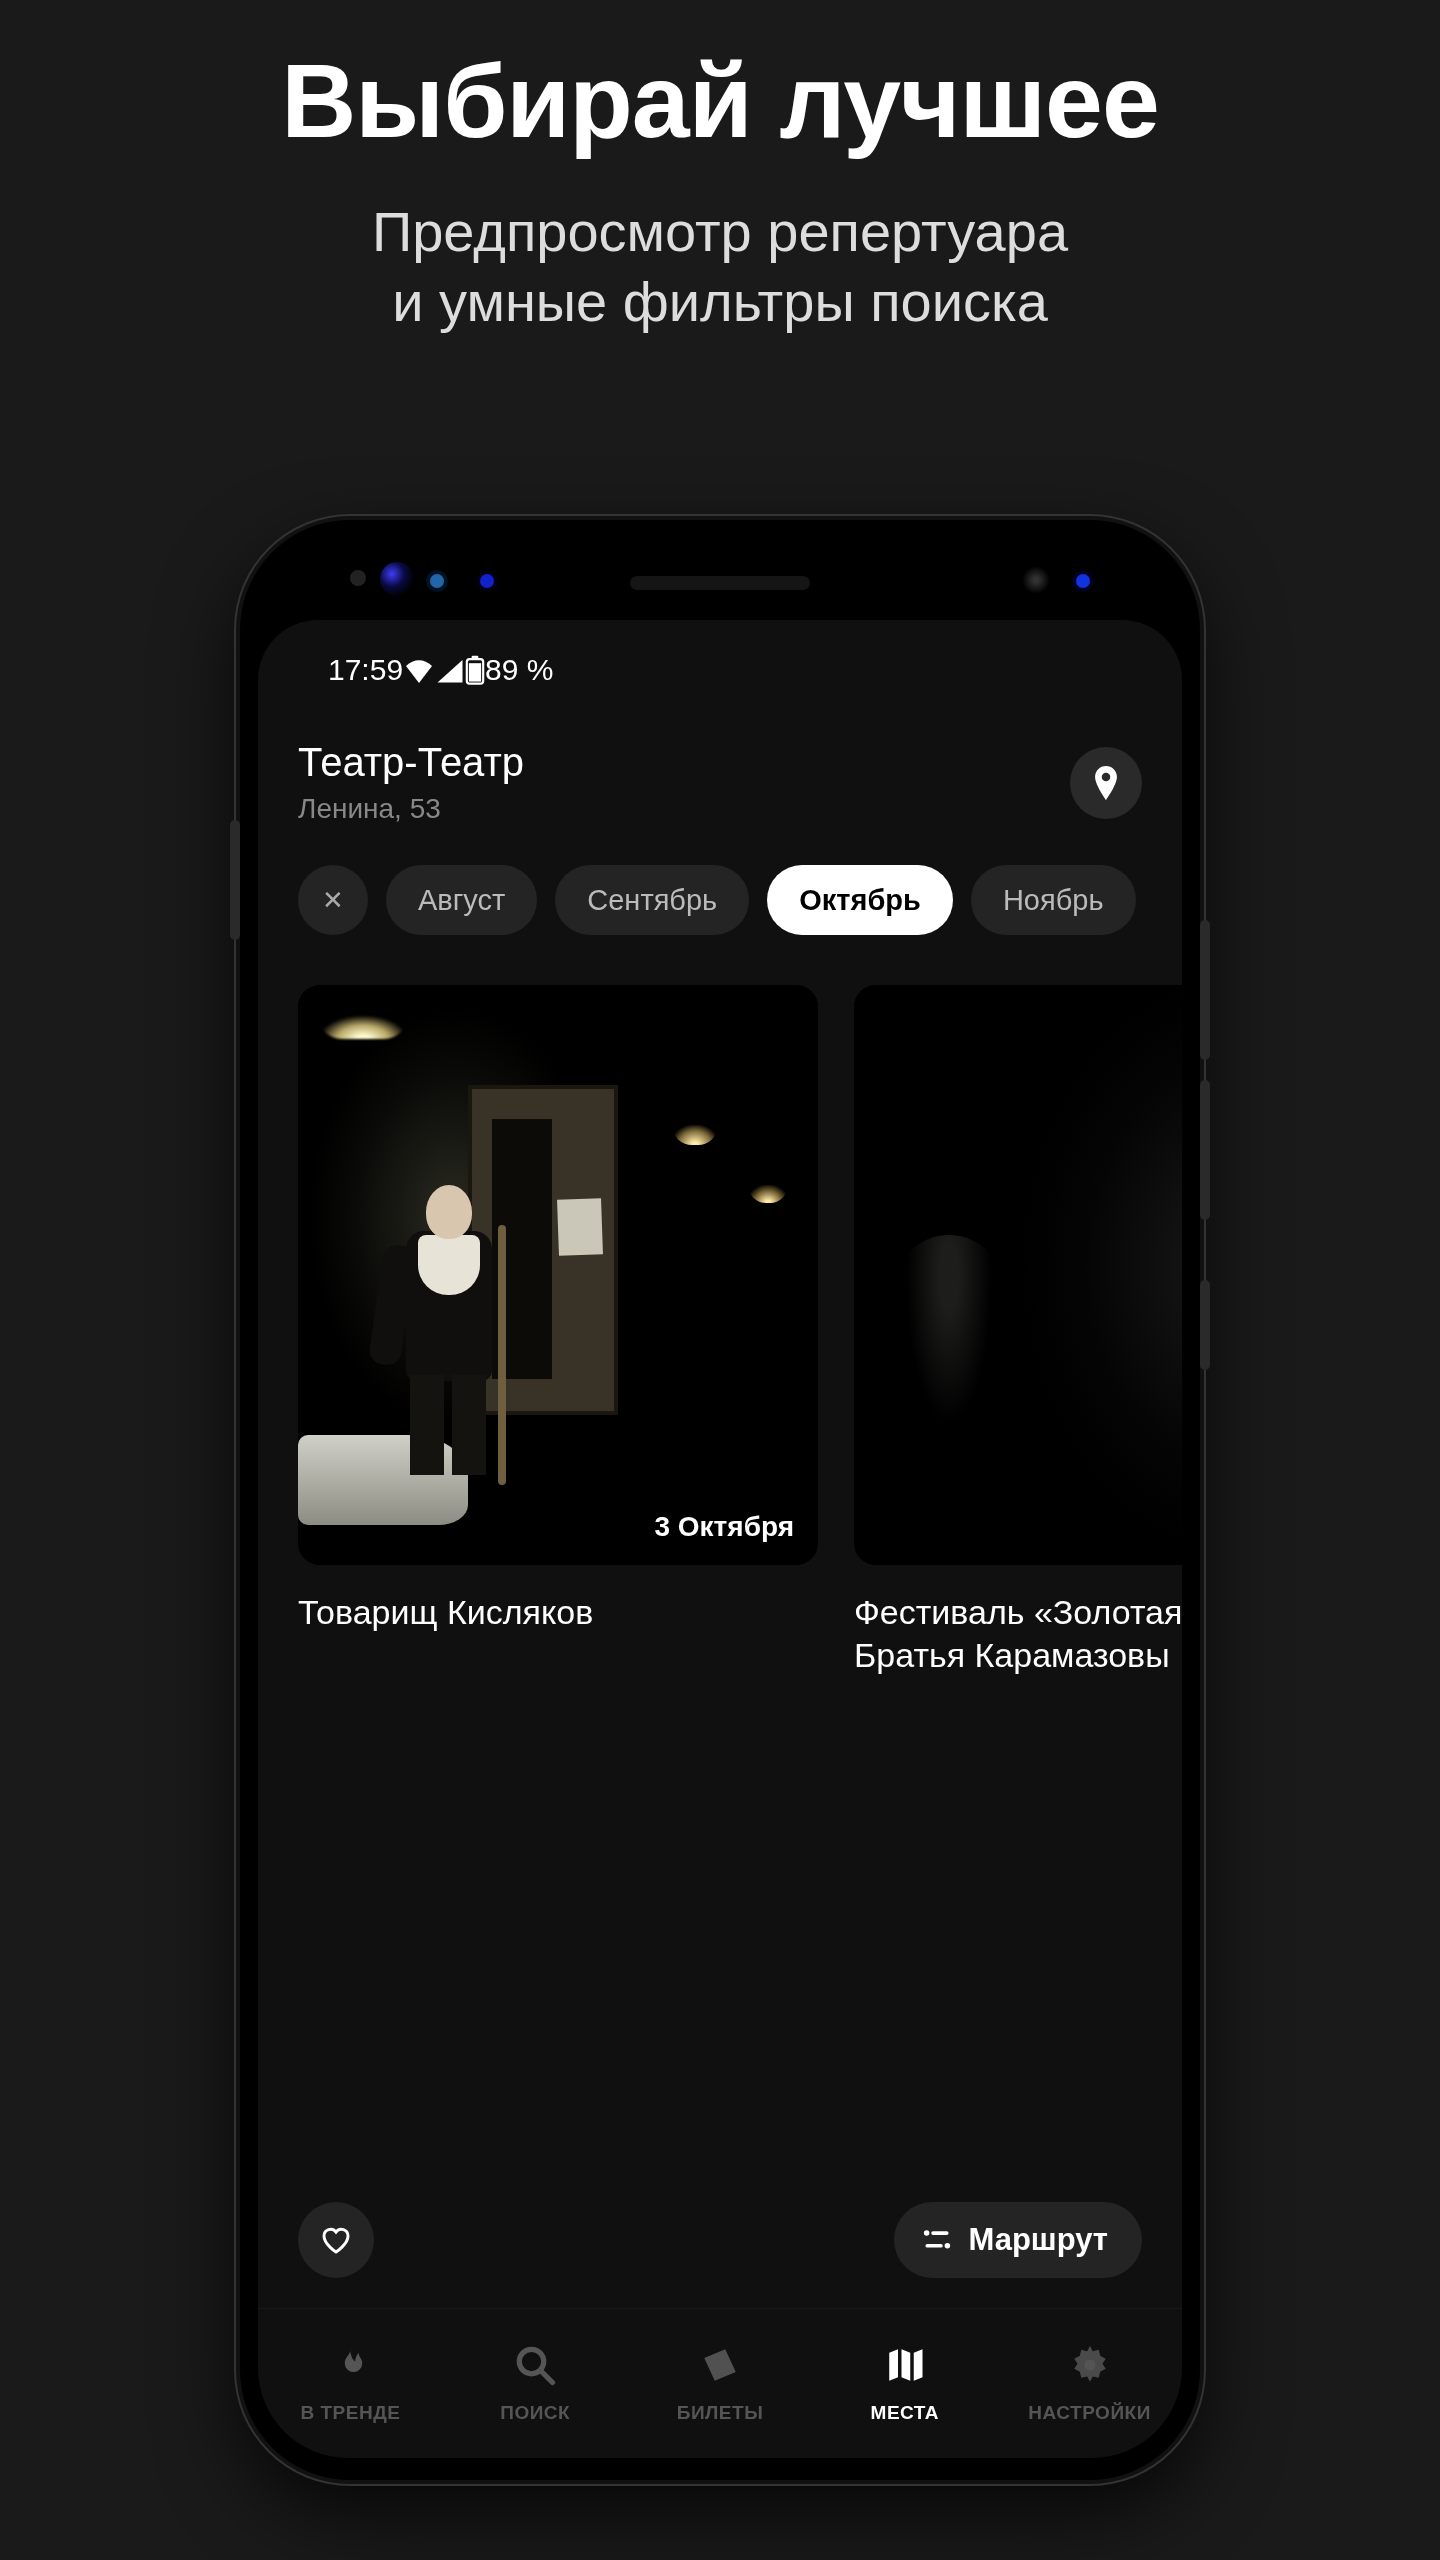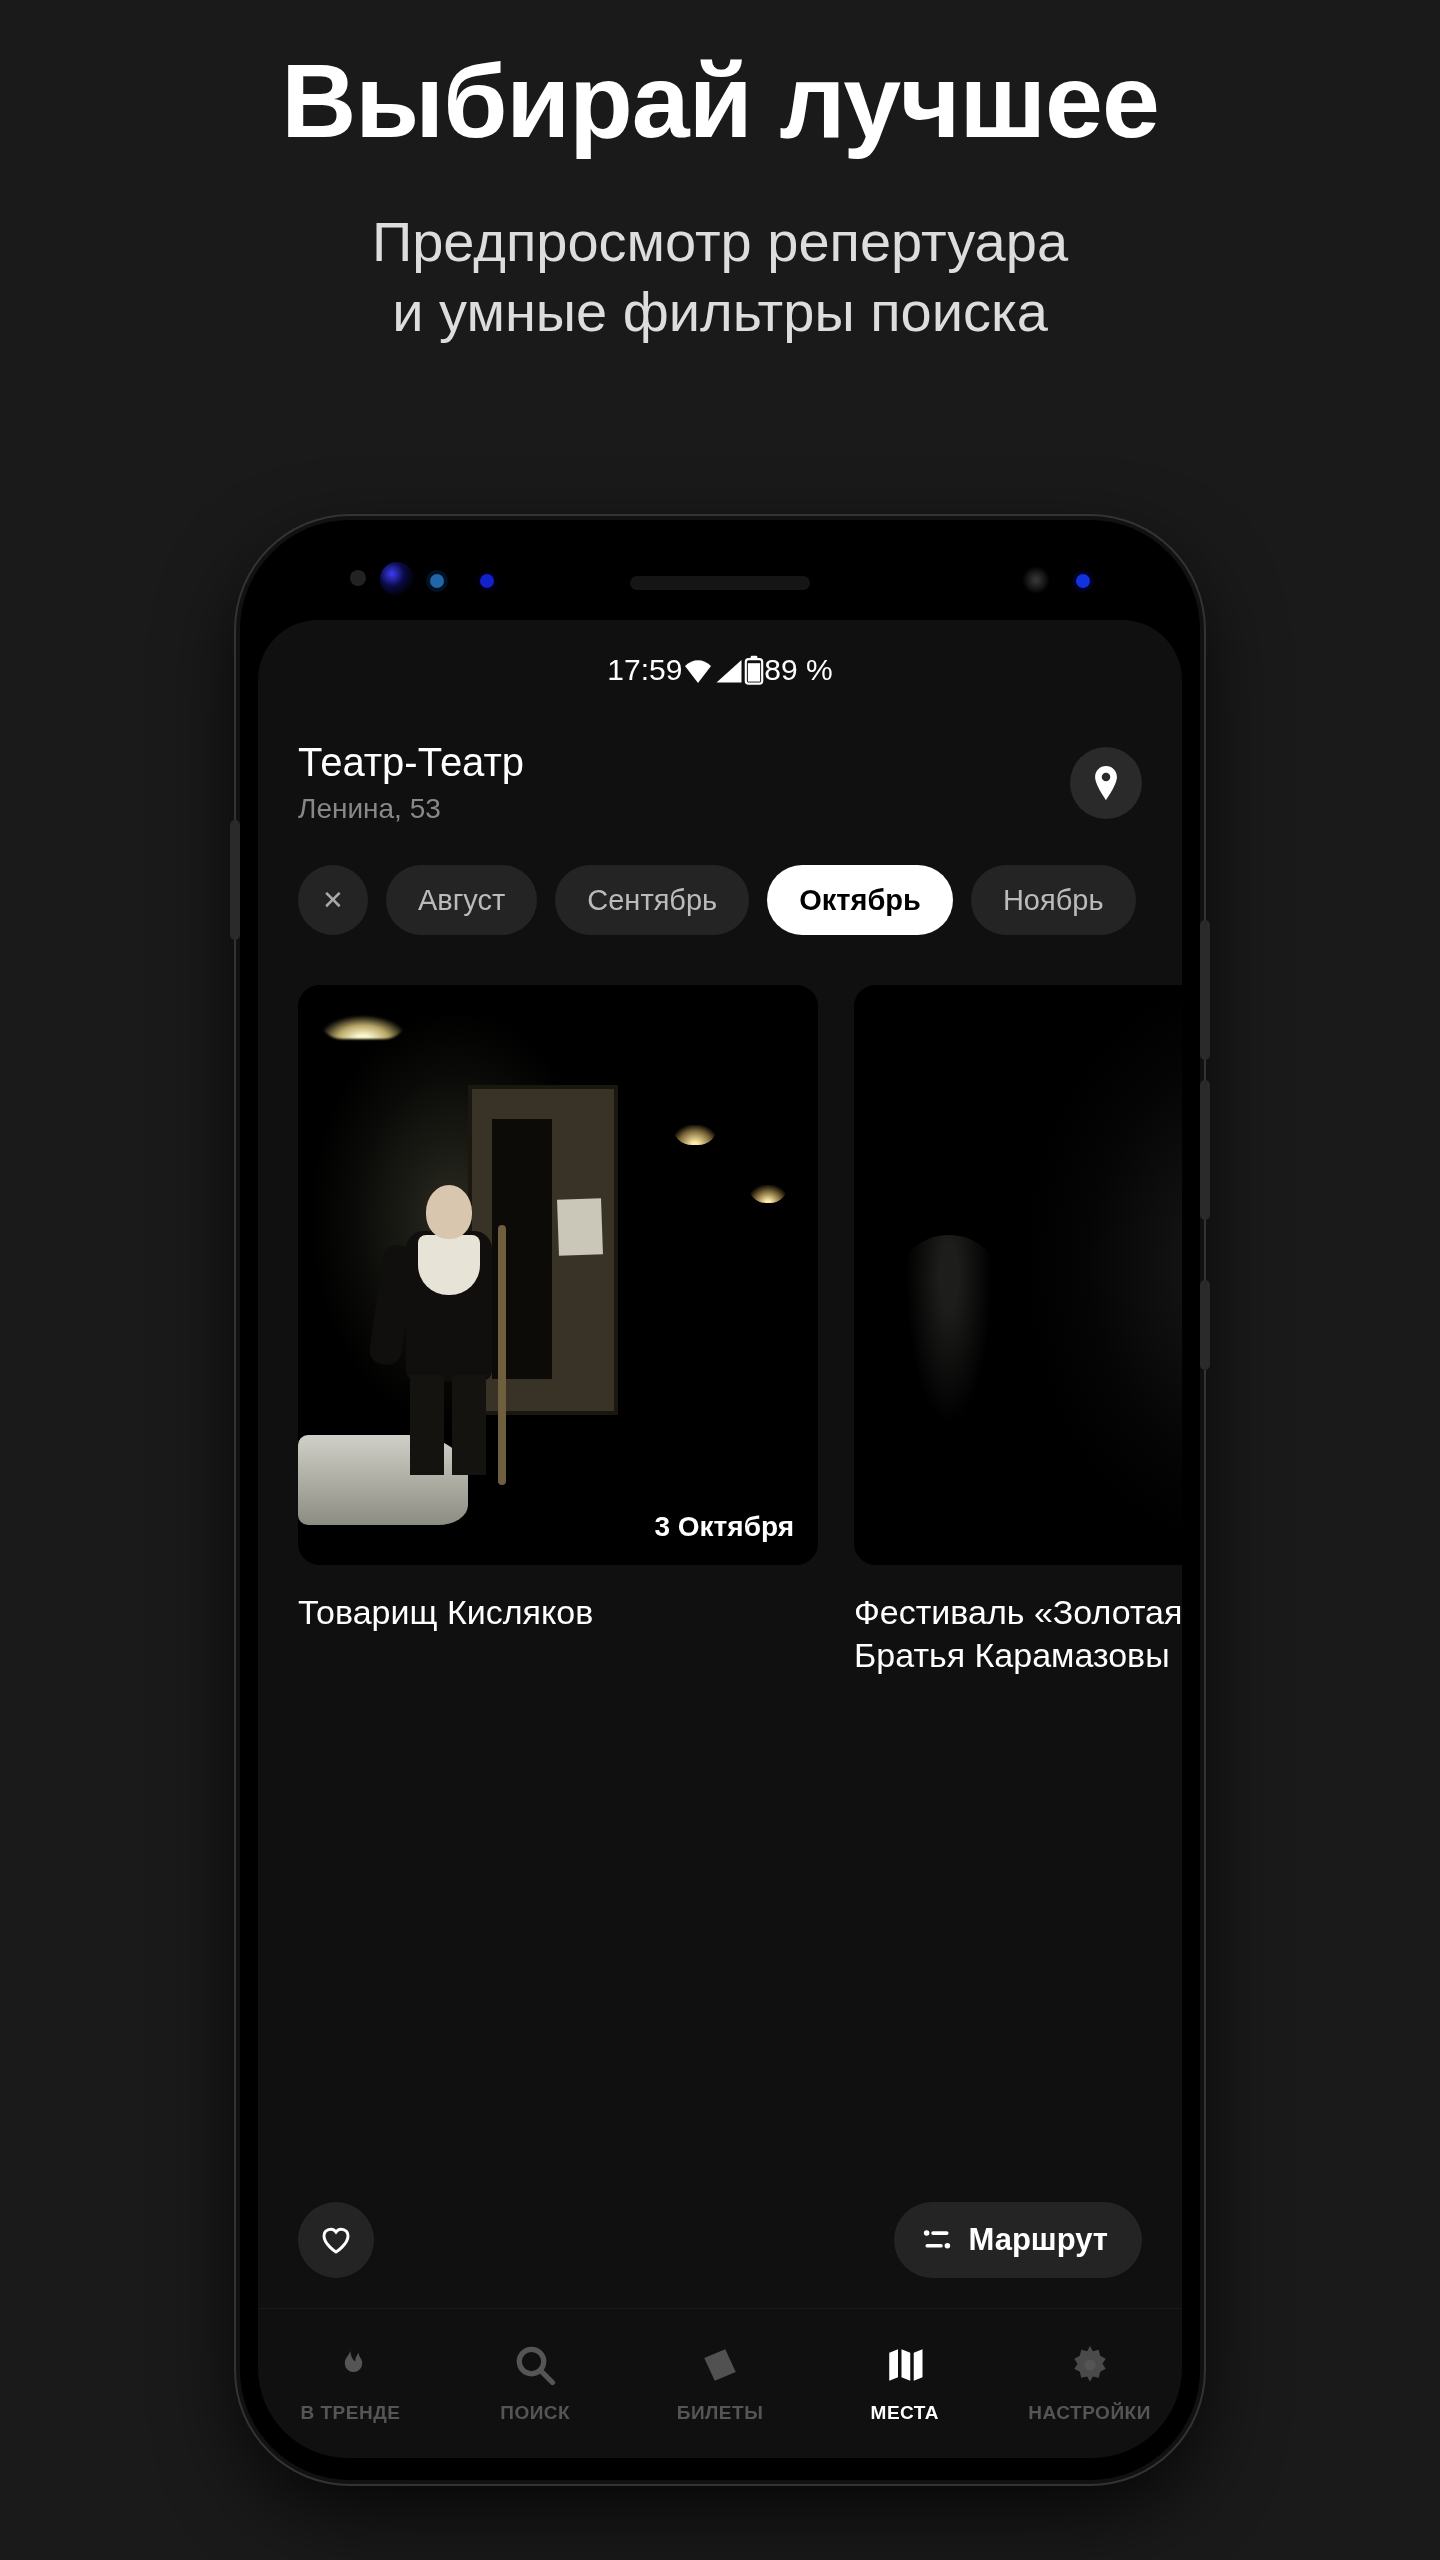--- a/index.html
+++ b/index.html
@@ -1,20 +1,20 @@
 <!DOCTYPE html>
 <html><head>
 <meta charset="utf-8">
 <style>
   * { box-sizing: border-box; margin: 0; padding: 0; }
   html, body { width: 1440px; height: 2560px; background: #1a1a1a; font-family: -apple-system, 'Helvetica Neue', Arial, sans-serif; overflow: hidden; }
 
   .promo { text-align: center; color: #fff; padding-top: 42px; }
   .promo h1 { font-size: 104px; font-weight: 700; letter-spacing: -1px; }
-  .promo p { font-size: 56px; font-weight: 400; color: #ddd; margin-top: 46px; line-height: 1.25; }
+  .promo p { font-size: 56px; font-weight: 400; color: #ddd; margin-top: 36px; line-height: 1.25; }
 
   .phone-wrap { position: absolute; left: 50%; top: 520px; transform: translateX(-50%); }
   .phone {
     position: relative;
     width: 960px; height: 1960px;
     background: #000;
     border-radius: 110px;
     box-shadow: 0 0 0 4px #111, 0 0 0 6px #333, 0 30px 80px rgba(0,0,0,0.8);
   }
   
@@ -33,21 +33,21 @@
   .s5 { left: 240px; width: 14px; height: 14px; background: #12c; top: 54px; box-shadow: 0 0 0 4px #001; }
   .s4 { right: 150px; width: 28px; height: 28px; top: 46px; background: radial-gradient(circle, #333 10%, #000 70%); }
   .s6 { right: 110px; width: 14px; height: 14px; background: #13d; top: 54px; box-shadow: 0 0 0 4px #002; }
 
   .screen {
     position: absolute; left: 18px; right: 18px; top: 100px; bottom: 22px;
     background: #101010; border-radius: 60px 60px 90px 90px; overflow: hidden;
     display: flex; flex-direction: column;
   }
 
-  .status-bar { height: 100px; display: flex; align-items: center; justify-content: center; padding: 0 70px; color: #fff; font-size: 30px; font-weight: 500; }
+  .status-bar { height: 100px; display: flex; align-items: center; justify-content: flex-start; padding: 0 70px; color: #fff; font-size: 30px; font-weight: 500; }
   .status-right { display: flex; align-items: center; gap: 0; }
   .status-right svg { display: block; }
 
   .header { padding: 20px 40px 10px 40px; display: flex; align-items: center; }
   .header-text { flex: 1; }
   .header-text .title { color: #fff; font-size: 40px; font-weight: 500; }
   .header-text .addr { color: #888; font-size: 28px; margin-top: 8px; }
   .pin-btn { width: 72px; height: 72px; border-radius: 50%; background: #2a2a2a; display: flex; align-items: center; justify-content: center; }
 
   .chips { display: flex; gap: 18px; padding: 30px 40px 20px 40px; overflow: hidden; align-items: center; }

